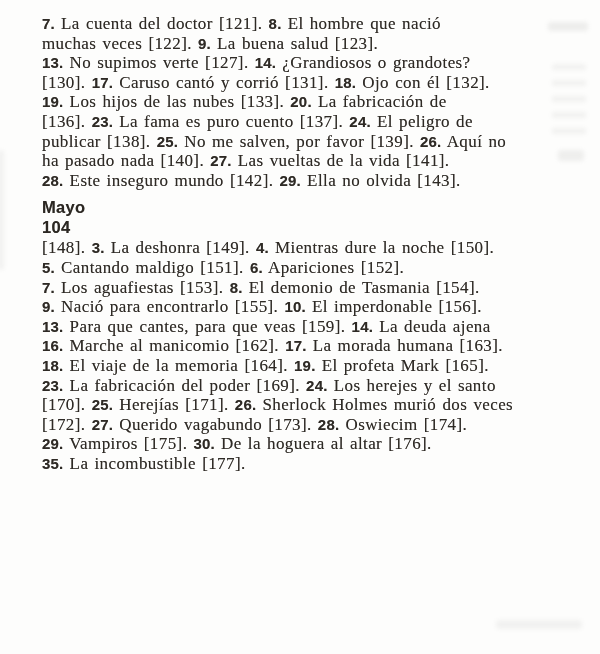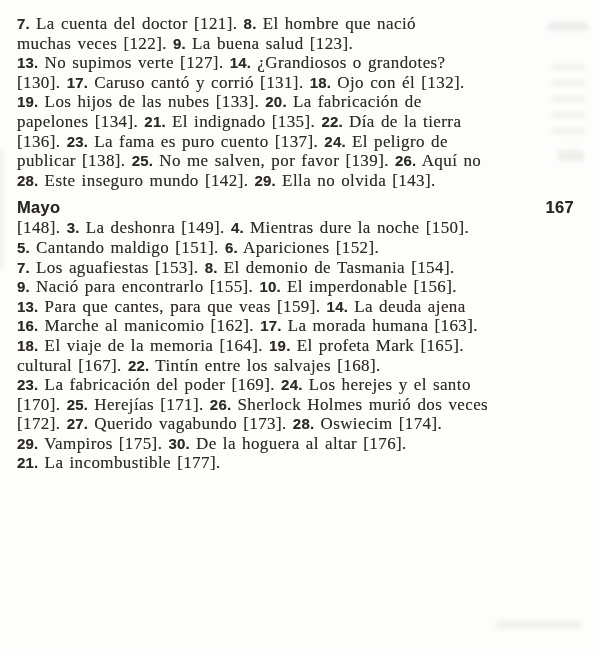--- a/index.html
+++ b/index.html
@@ -5,21 +5,21 @@
   html, body {
     margin: 0;
     padding: 0;
     background: #ffffff;
   }
   .page {
     position: relative;
     width: 600px;
     height: 654px;
     box-sizing: border-box;
-    padding: 14px 26px 0 17px;
+    padding: 14px 26px 0 42px;
     background: #fdfdfc;
     overflow: hidden;
     font-family: "Liberation Serif", "DejaVu Serif", serif;
     font-size: 17px;
     color: #2e2a25;
   }
   .toc-block {
     position: relative;
   }
   .toc-line {
@@ -35,20 +35,21 @@
     font-size: 15px;
     letter-spacing: 0.2px;
   }
   .heading-row {
     display: flex;
     justify-content: space-between;
     align-items: baseline;
     margin-top: 7px;
     margin-bottom: 1px;
     line-height: 20px;
+    flex-direction: column;
   }
   .heading-row .heading {
     font-family: "Liberation Sans", "DejaVu Sans", sans-serif;
     font-weight: 700;
     font-size: 16.5px;
     letter-spacing: 0.3px;
     color: #2b2722;
     text-shadow: 0 0 0.6px rgba(43, 39, 34, 0.45);
   }
   
@@ -76,40 +77,39 @@
   <div class="artifact a3"></div>
   <div class="artifact a4"></div>
   <div class="artifact a5"></div>
 
   <div class="toc-block" id="april-block">
       <div class="toc-line"><span class="n">7.</span> La cuenta del doctor [121]. <span class="n">8.</span> El hombre que nació</div>
       <div class="toc-line">muchas veces [122]. <span class="n">9.</span> La buena salud [123].</div>
       <div class="toc-line"><span class="n">13.</span> No supimos verte [127]. <span class="n">14.</span> ¿Grandiosos o grandotes?</div>
       <div class="toc-line">[130]. <span class="n">17.</span> Caruso cantó y corrió [131]. <span class="n">18.</span> Ojo con él [132].</div>
       <div class="toc-line"><span class="n">19.</span> Los hijos de las nubes [133]. <span class="n">20.</span> La fabricación de</div>
-      <div class="toc-line">papelones [134]. <span class="n">21.</span> El indignado [135]. <span class="n">22.</span> Día de la tierra</div>
       <div class="toc-line">[136]. <span class="n">23.</span> La fama es puro cuento [137]. <span class="n">24.</span> El peligro de</div>
       <div class="toc-line">publicar [138]. <span class="n">25.</span> No me salven, por favor [139]. <span class="n">26.</span> Aquí no</div>
+      <div class="toc-line">ha pasado nada [140]. <span class="n">27.</span> Las vueltas de la vida [141].</div>
       <div class="toc-line"><span class="n">28.</span> Este inseguro mundo [142]. <span class="n">29.</span> Ella no olvida [143].</div>
     </div>
 
   <div class="heading-row">
     <span class="heading">Mayo</span>
-    <span class="heading">167</span>
+    <span class="heading">104</span>
   </div>
 
   <div class="toc-block" id="may-block">
       <div class="toc-line">[148]. <span class="n">3.</span> La deshonra [149]. <span class="n">4.</span> Mientras dure la noche [150].</div>
       <div class="toc-line"><span class="n">5.</span> Cantando maldigo [151]. <span class="n">6.</span> Apariciones [152].</div>
       <div class="toc-line"><span class="n">7.</span> Los aguafiestas [153]. <span class="n">8.</span> El demonio de Tasmania [154].</div>
       <div class="toc-line"><span class="n">9.</span> Nació para encontrarlo [155]. <span class="n">10.</span> El imperdonable [156].</div>
       <div class="toc-line"><span class="n">13.</span> Para que cantes, para que veas [159]. <span class="n">14.</span> La deuda ajena</div>
       <div class="toc-line"><span class="n">16.</span> Marche al manicomio [162]. <span class="n">17.</span> La morada humana [163].</div>
       <div class="toc-line"><span class="n">18.</span> El viaje de la memoria [164]. <span class="n">19.</span> El profeta Mark [165].</div>
-      <div class="toc-line">cultural [167]. <span class="n">22.</span> Tintín entre los salvajes [168].</div>
       <div class="toc-line"><span class="n">23.</span> La fabricación del poder [169]. <span class="n">24.</span> Los herejes y el santo</div>
       <div class="toc-line">[170]. <span class="n">25.</span> Herejías [171]. <span class="n">26.</span> Sherlock Holmes murió dos veces</div>
       <div class="toc-line">[172]. <span class="n">27.</span> Querido vagabundo [173]. <span class="n">28.</span> Oswiecim [174].</div>
       <div class="toc-line"><span class="n">29.</span> Vampiros [175]. <span class="n">30.</span> De la hoguera al altar [176].</div>
-      <div class="toc-line"><span class="n">21.</span> La incombustible [177].</div>
+      <div class="toc-line"><span class="n">35.</span> La incombustible [177].</div>
     </div>
 
 </div>
 
 </body></html>

